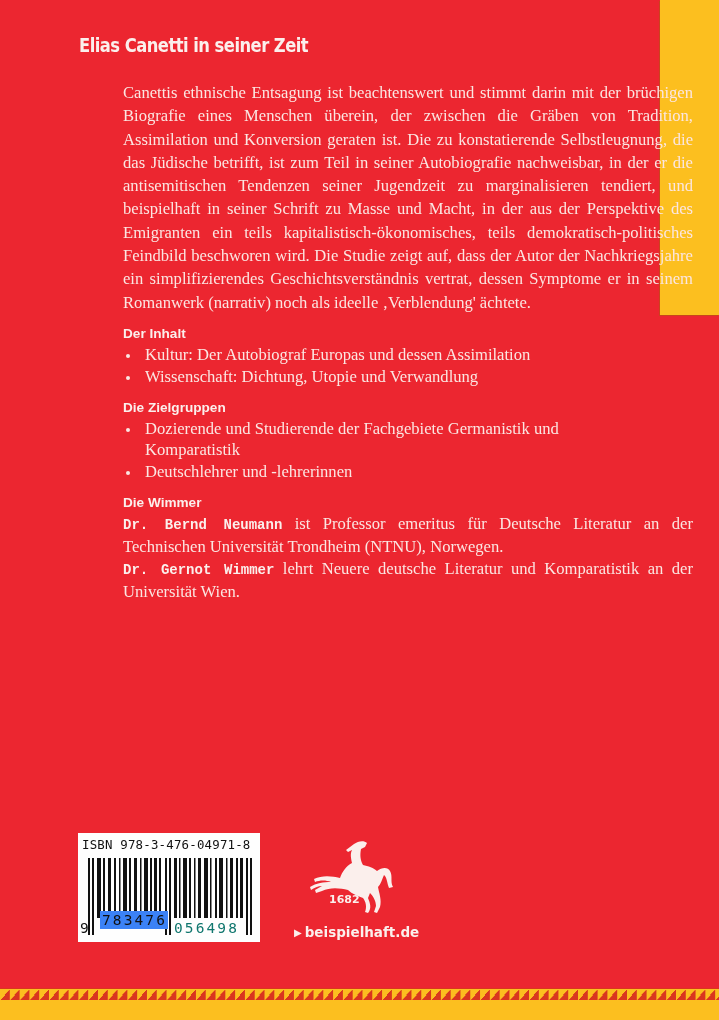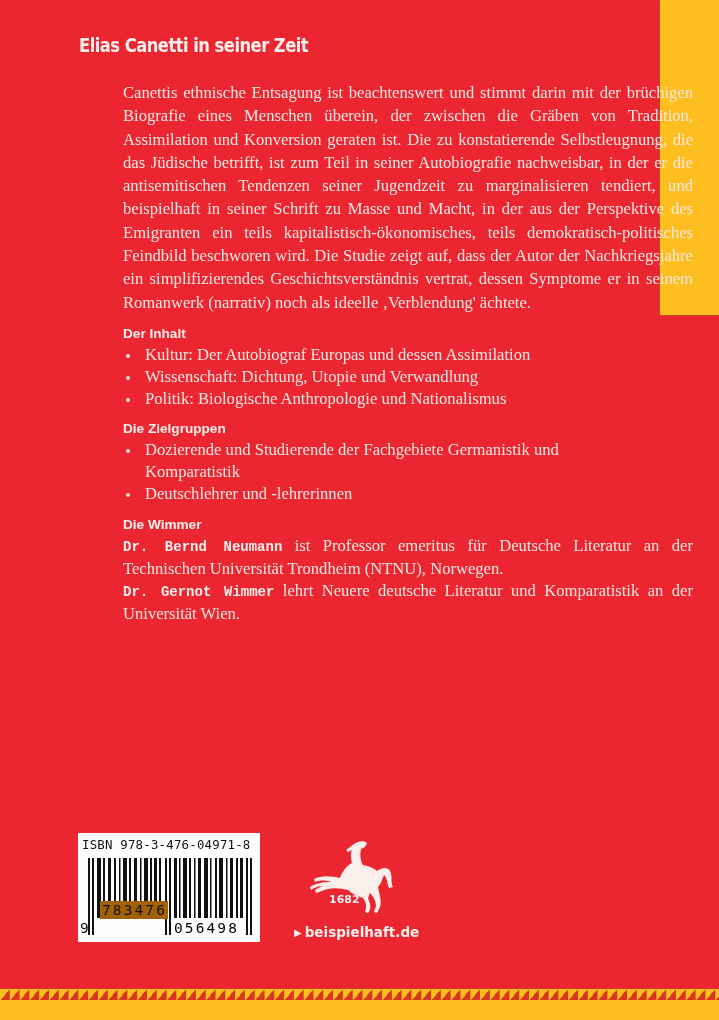--- a/index.html
+++ b/index.html
@@ -50,22 +50,22 @@
     position: absolute; left: 78px; top: 833px; width: 182px; height: 109px;
     background: #fefefe; box-sizing: border-box;
   }
   .isbn-text {
     position: absolute; left: 4px; top: 4px;
     font-family: "DejaVu Sans Mono", "Liberation Mono", monospace;
     font-size: 12.4px; color: #111; letter-spacing: 0.2px; white-space: nowrap;
   }
   .bars { position: absolute; left: 10px; top: 25px; width: 166px; height: 77px; }
   .ean-first { position: absolute; left: 2px; top: 86px; font-family: "DejaVu Sans Mono", monospace; font-size: 14.5px; color:#111;}
-  .ean-g1 { position: absolute; left: 22px; top: 68px; width: 66px; background:#a16207; font-family: "DejaVu Sans Mono", monospace; font-size: 14.5px; color:#111; letter-spacing: 2.1px; padding-left:2px; height: 18px; line-height: 18px;}
-  .ean-g2 { position: absolute; left: 94px; top: 86px; width: 66px; background:#fefefe; font-family: "DejaVu Sans Mono", monospace; font-size: 14.5px; color:#000000; letter-spacing: 2.1px; padding-left:2px; height: 18px; line-height: 18px;}
+  .ean-g1 { position: absolute; left: 22px; top: 78px; width: 66px; background:#3b82f6; font-family: "DejaVu Sans Mono", monospace; font-size: 14.5px; color:#111; letter-spacing: 2.1px; padding-left:2px; height: 18px; line-height: 18px;}
+  .ean-g2 { position: absolute; left: 94px; top: 86px; width: 66px; background:#fefefe; font-family: "DejaVu Sans Mono", monospace; font-size: 14.5px; color:#0f766e; letter-spacing: 2.1px; padding-left:2px; height: 18px; line-height: 18px;}
   .ean-first { height: 18px; line-height: 18px; }
   .logo { position: absolute; left: 310px; top: 838px; width: 85px; height: 85px; }
   .logo-year {
     position: absolute; left: 329px; top: 893px;
     font-family: "DejaVu Sans", "Liberation Sans", sans-serif; font-weight: bold;
     font-size: 11px; color: #fbefec;
   }
   .website {
     position: absolute; left: 294px; top: 924px;
     font-family: "DejaVu Sans", "Liberation Sans", sans-serif; font-weight: bold;
@@ -91,21 +91,20 @@
 <div class="title">Elias Canetti in seiner Zeit</div>
 
 <div class="content">
   <p class="para">Canettis ethnische Entsagung ist beachtenswert und stimmt darin mit der brüchigen Biografie eines Menschen überein, der zwischen die Gräben von Tradition, Assimilation und Konversion geraten ist. Die zu konstatierende Selbstleugnung, die das Jüdische betrifft, ist zum Teil in seiner Autobiografie nachweisbar, in der er die antisemitischen Tendenzen seiner Jugendzeit zu marginalisieren tendiert, und beispielhaft in seiner Schrift zu Masse und Macht, in der aus der Perspektive des Emigranten ein teils kapitalistisch-ökonomisches, teils demokratisch-politisches Feindbild beschworen wird. Die Studie zeigt auf, dass der Autor der Nachkriegsjahre ein simplifizierendes Geschichtsverständnis vertrat, dessen Symptome er in seinem Romanwerk (narrativ) noch als ideelle ‚Verblendung' ächtete.</p>
 
   <div class="sec1">
     <p class="section-heading">Der Inhalt</p>
     <ul class="bullets">
       <li>Kultur: Der Autobiograf Europas und dessen Assimilation</li>
       <li>Wissenschaft: Dichtung, Utopie und Verwandlung</li>
-      <li>Politik: Biologische Anthropologie und Nationalismus</li>
     </ul>
   </div>
 
   <div class="sec2">
     <p class="section-heading">Die Zielgruppen</p>
     <ul class="bullets">
       <li style="padding-right:40px;">Dozierende und Studierende der Fachgebiete Germanistik und Komparatistik</li>
       <li>Deutschlehrer und -lehrerinnen</li>
     </ul>
   </div>

